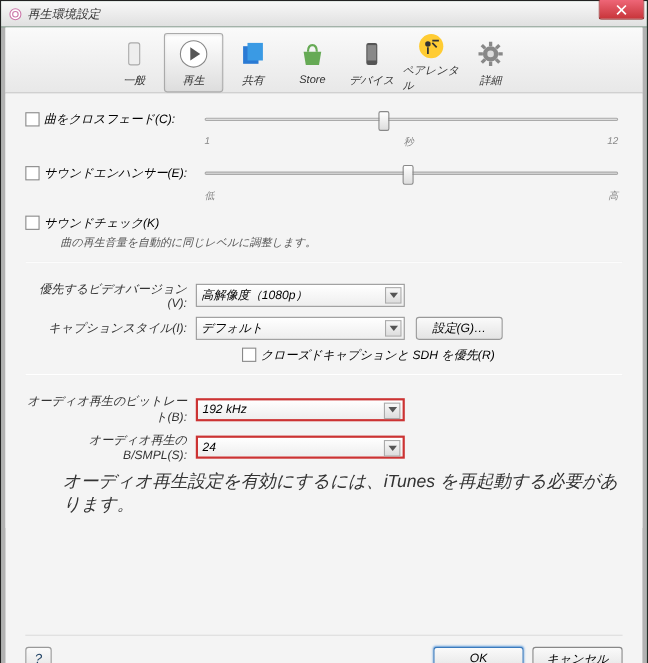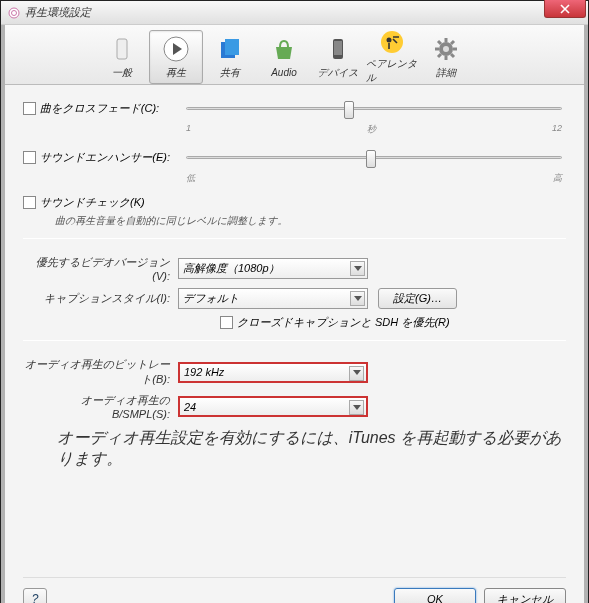--- a/index.html
+++ b/index.html
@@ -105,21 +105,21 @@
           </span>
         <span class="toolbar-label">共有</span>
       </div>
       <div class="toolbar-item">
         <span class="toolbar-icon">
             <svg width="26" height="26">
               <path d="M5 10 L21 10 L19 22 L7 22 Z" fill="#6a5"></path>
               <path d="M9 10 Q9 4 13 4 Q17 4 17 10" fill="none" stroke="#6a5" stroke-width="2"></path>
             </svg>
           </span>
-        <span class="toolbar-label">Audio</span>
+        <span class="toolbar-label">Store</span>
       </div>
       <div class="toolbar-item">
         <span class="toolbar-icon">
             <svg width="26" height="26">
               <rect x="8" y="3" width="10" height="20" rx="2" fill="#555"></rect>
               <rect x="9" y="5" width="8" height="14" fill="#888"></rect>
             </svg>
           </span>
         <span class="toolbar-label">デバイス</span>
       </div>

